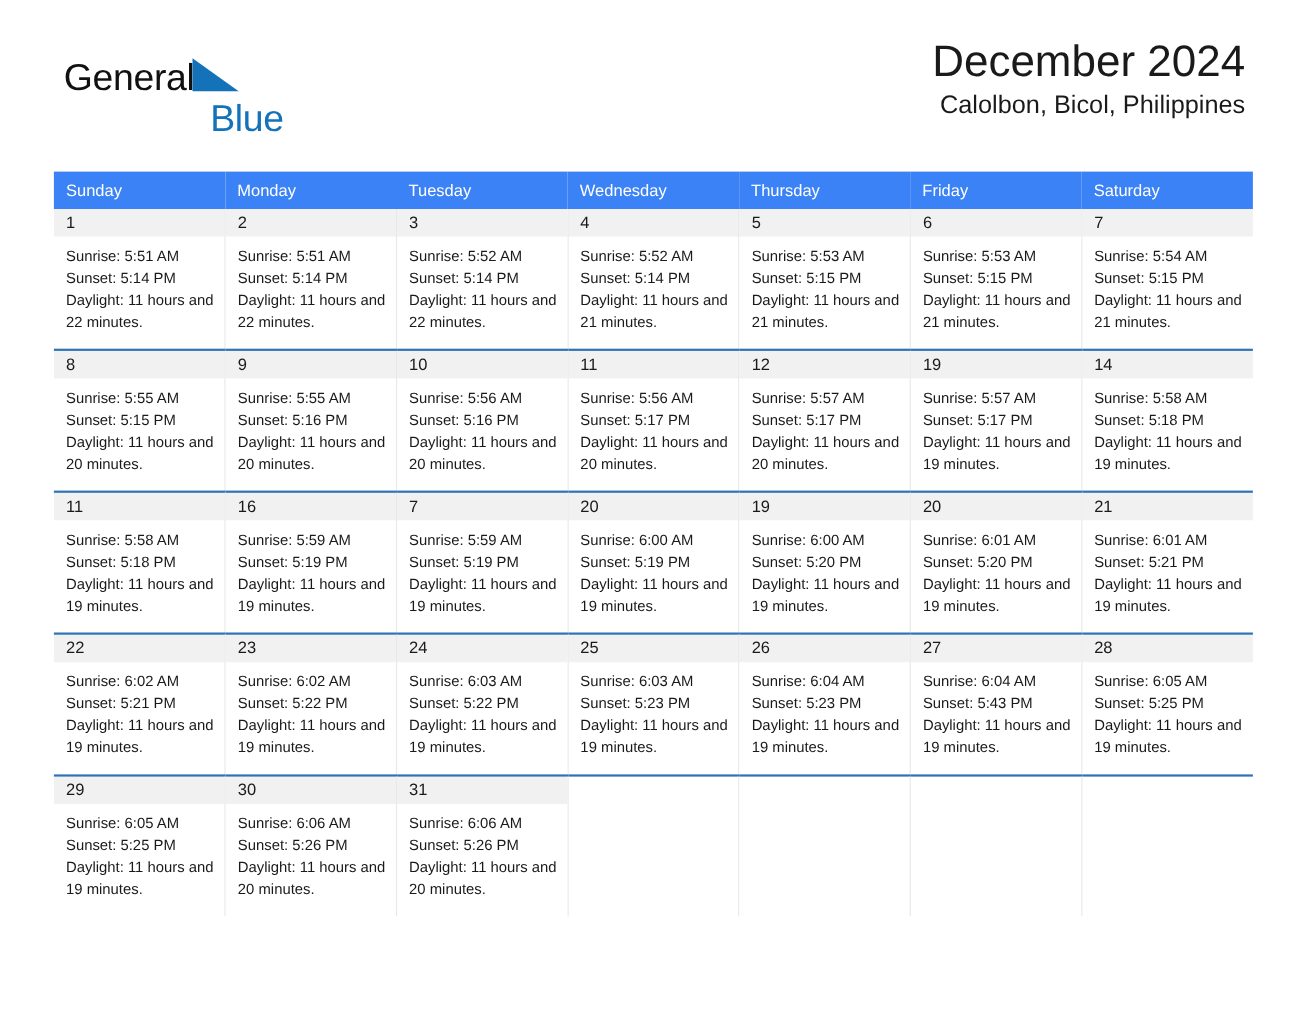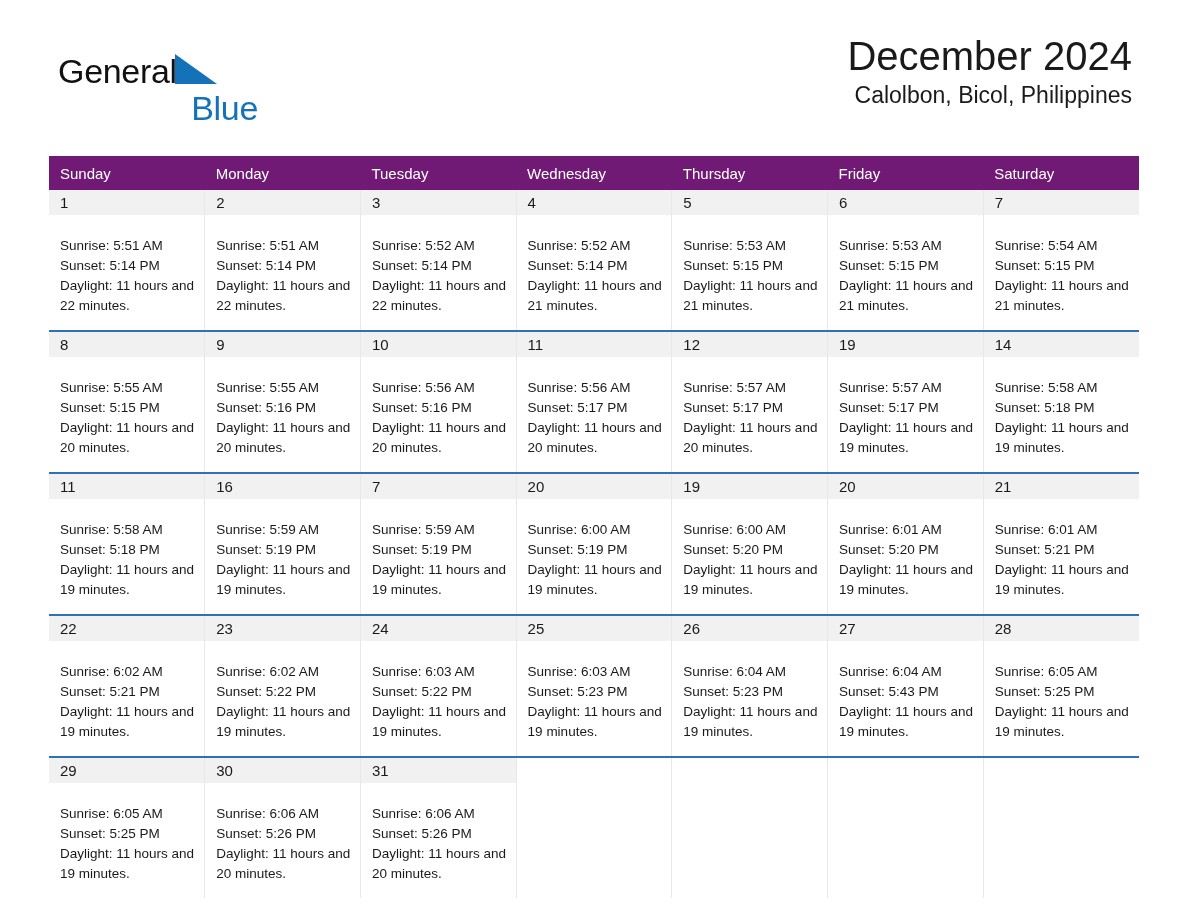--- a/index.html
+++ b/index.html
@@ -95,21 +95,21 @@
   
   .calendar {
     position: absolute;
     left: 49px;
     top: 156px;
     width: 1090px;
     border-collapse: collapse;
     table-layout: fixed;
   }
   .calendar th {
-    background: #701a75;
+    background: #3b82f6;
     color: #ffffff;
     font-size: 15px;
     font-weight: normal;
     text-align: left;
     padding: 8px 0 8px 11px;
     height: 18px;
     border: none;
   }
   .calendar td {
     vertical-align: top;
@@ -134,21 +134,21 @@
     height: 25px;
     padding: 3px 0 0 11px;
     box-sizing: border-box;
   }
   .daynum {
     font-size: 15px;
     color: #1a1a1a;
     line-height: 19px;
   }
   .cell-body {
-    padding: 21px 8px 14px 11px;
+    padding: 8px 8px 14px 11px;
     min-height: 95px;
     box-sizing: border-box;
   }
   .cell-line {
     font-size: 13.5px;
     line-height: 20px;
     color: #1a1a1a;
     white-space: nowrap;
   }
   .cell-daylight {

